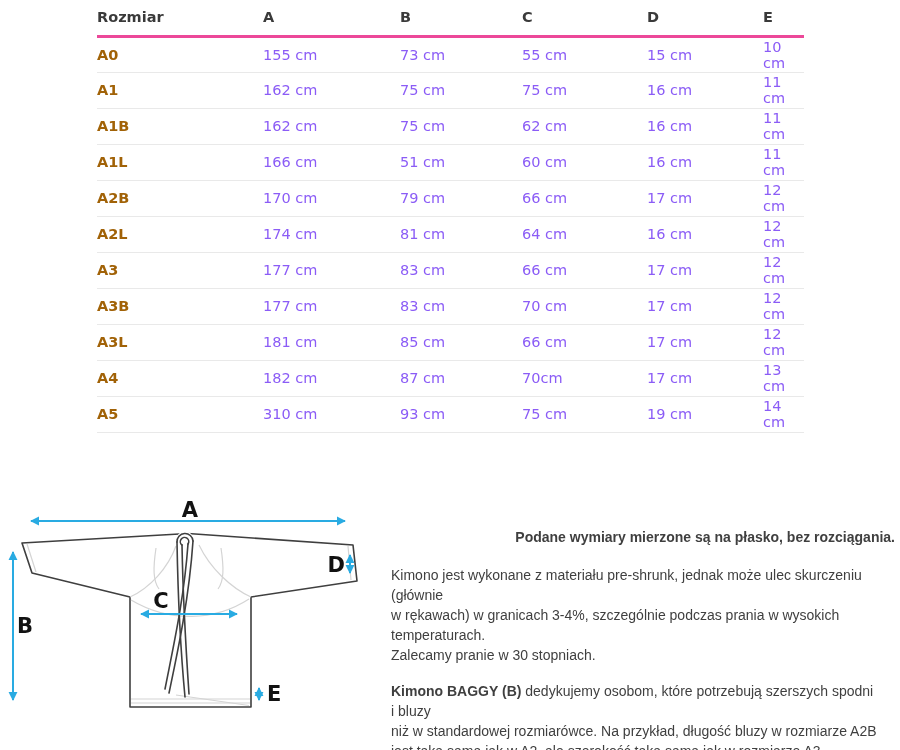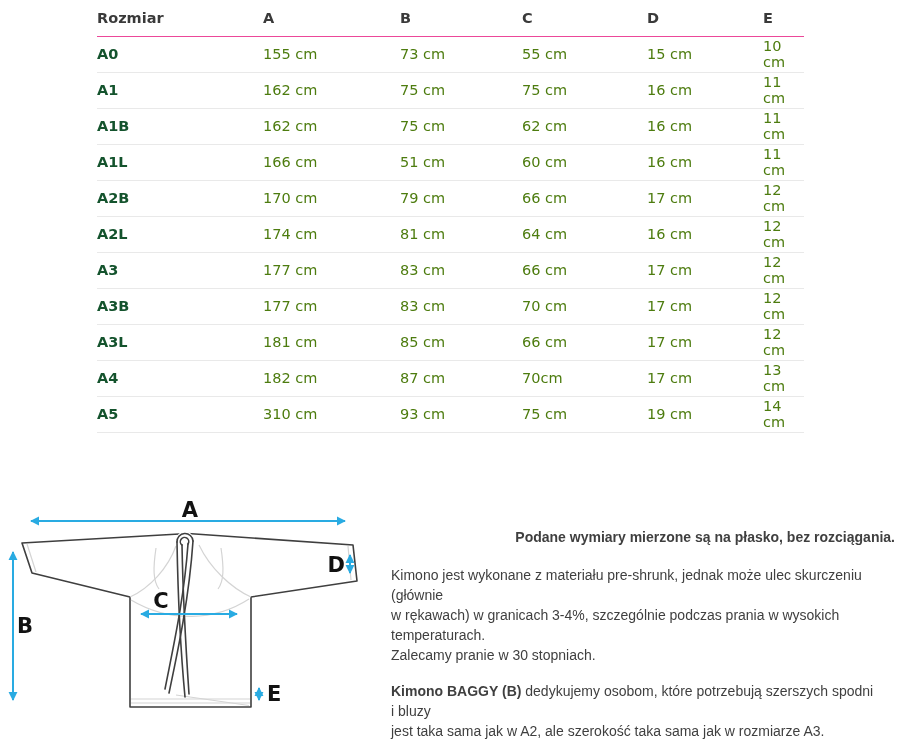--- a/index.html
+++ b/index.html
@@ -14,28 +14,28 @@
 
   
   .size-table{
     position:absolute; left:97px; top:0; width:707px;
     border-collapse:collapse; table-layout:fixed;
     font-family:"DejaVu Sans", sans-serif;
     font-size:14.5px;
   }
   .size-table th{
     height:36px; padding:0; text-align:left; vertical-align:middle;
-    font-weight:bold; color:#3a3a3a; border-bottom:1px solid #ec4899;
+    font-weight:bold; color:#3a3a3a; border-bottom:3px solid #ec4899;
   }
   .size-table td{
     height:36px; padding:0; text-align:left; vertical-align:middle;
     border-bottom:1px solid #e9e9e9;
   }
-  .size-table td.row-label{ font-weight:bold; color:#14532d;margin-top:48px; }
-  .size-table td.val{ color:#4d7c0f; font-weight:normal;margin-left:28px; }
+  .size-table td.row-label{ font-weight:bold; color:#a16207;margin-top:48px; }
+  .size-table td.val{ color:#8b5cf6; font-weight:normal;margin-left:28px; }
 
   
   .diagram{ position:absolute; left:0; top:490px; width:370px; height:260px; }
   .outline{ fill:#ffffff; stroke:var(--outline-color); stroke-width:1.6; stroke-linejoin:round; }
   .collar-line{ fill:none; stroke:var(--outline-color); stroke-width:1.6; stroke-linecap:round; }
   .collar-fill{ fill:#ffffff; stroke:none; }
   .detail{ fill:none; stroke:#d4d4d4; stroke-width:1.2; }
   .arrow{ stroke:var(--arrow-color); stroke-width:2; fill:none; }
   .ahp{ fill:var(--arrow-color); }
   .dim-label{
@@ -216,15 +216,16 @@
   <p class="heading">Podane wymiary mierzone są na płasko, bez rozciągania.</p>
 
   <p class="para1">
     <span class="line">Kimono jest wykonane z materiału pre-shrunk, jednak może ulec skurczeniu (głównie</span>
     <span class="line">w rękawach) w granicach 3-4%, szczególnie podczas prania w wysokich temperaturach.</span>
     <span class="line">Zalecamy pranie w 30 stopniach.</span>
   </p>
 
   <p class="para2">
     <span class="line"><strong>Kimono BAGGY (B)</strong><span> dedykujemy osobom, które potrzebują szerszych spodni i bluzy</span></span>
+    <span class="line">niż w standardowej rozmiarówce. Na przykład, długość bluzy w rozmiarze A2B</span>
     <span class="line">jest taka sama jak w A2, ale szerokość taka sama jak w rozmiarze A3.</span>
   </p>
 </div>
 
 </body></html>

